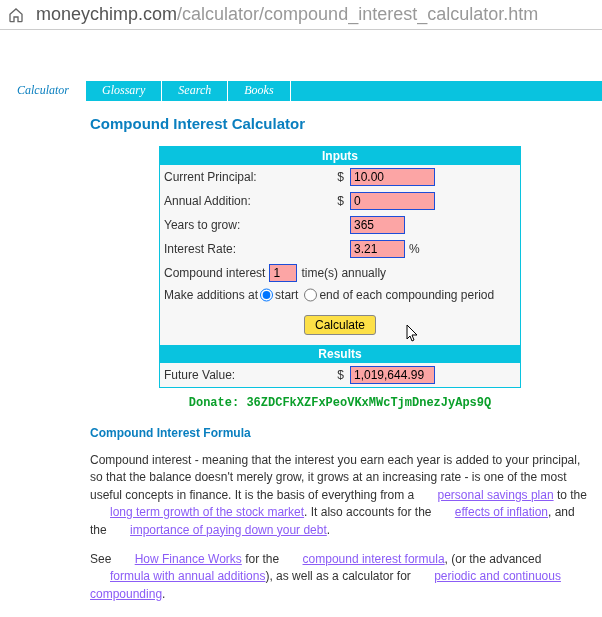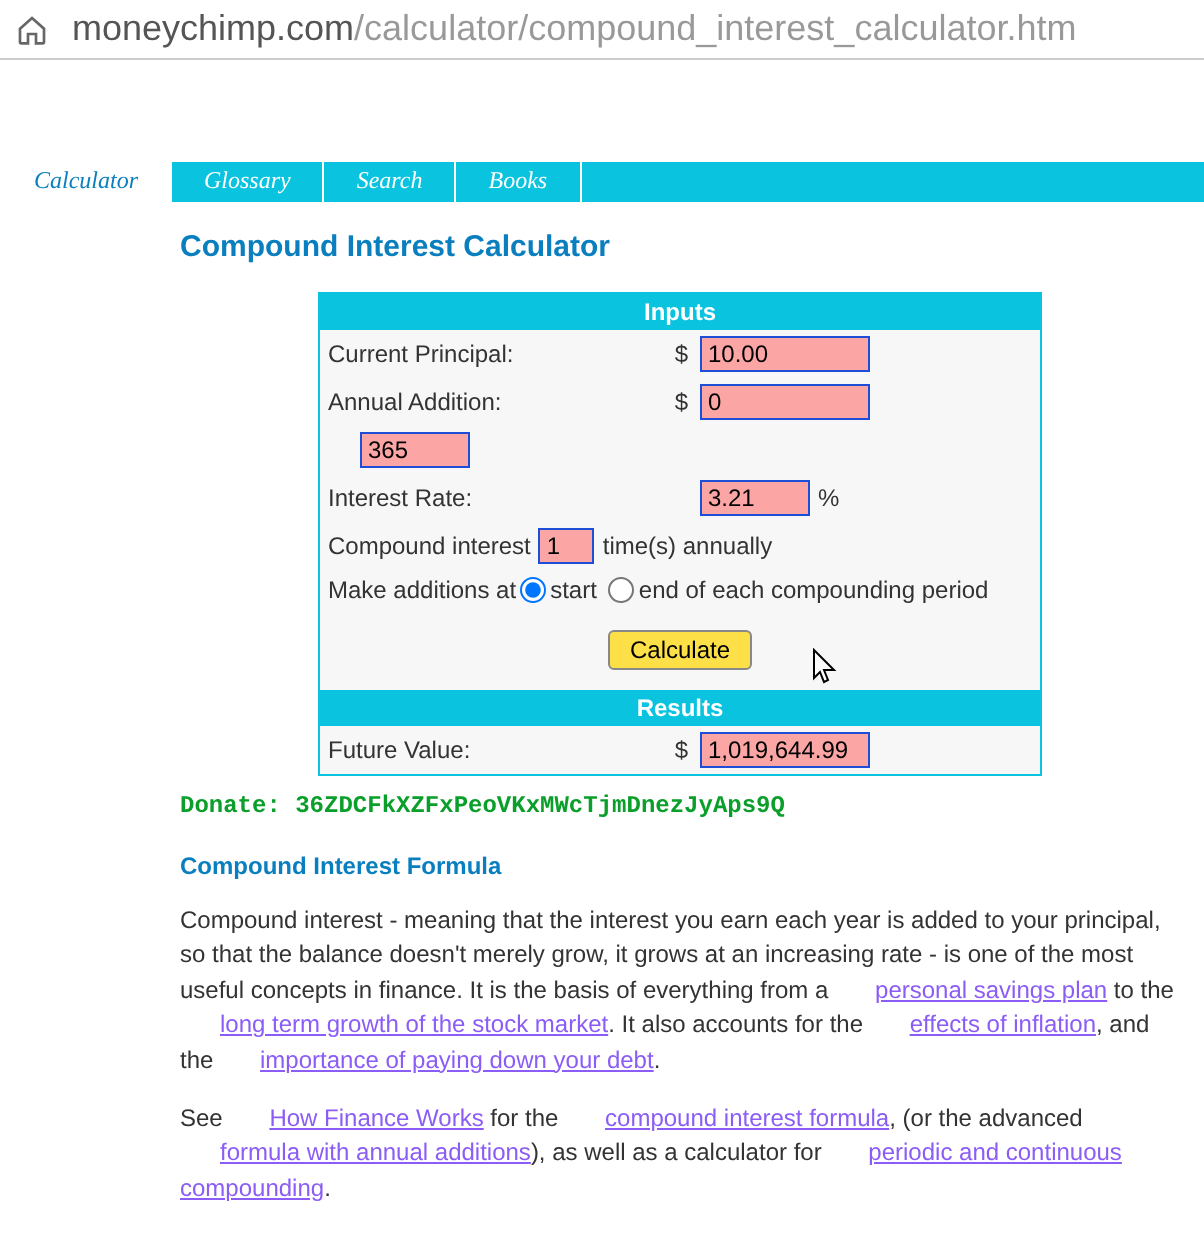--- a/index.html
+++ b/index.html
@@ -18,21 +18,21 @@
 .row { display: flex; align-items: center; padding: 3px 4px; font-size: 12px; color: #333; }
 .row .label { flex: 0 0 170px; }
 .row .sym { width: 10px; text-align: right; margin-right: 6px; }
 .row input[type=text] { border: 1px solid #1d4ed8; padding: 1px 3px; font-size: 12px; background: #fca5a5; }
 .row input.w85 { width: 85px; }
 .row input.w55 { width: 55px; }
 .row input.w28 { width: 28px; }
 .row .suffix { margin-left: 4px; }
 .center { justify-content: center; padding: 10px 0; }
 .calc-btn { padding: 2px 10px; font-size: 12px; border: 1px solid #888; background: #fde047; border-radius: 3px; cursor: pointer; }
-.donate { text-align: left; color: #0a9f2a; font-weight: bold; font-family: 'Courier New', monospace; font-size: 12px; margin: 6px 0 16px; }
+.donate { text-align: center; color: #0a9f2a; font-weight: bold; font-family: 'Courier New', monospace; font-size: 12px; margin: 6px 0 16px; }
 .section-title { color: #0a7fbf; font-weight: bold; font-size: 12px; margin: 10px 0 12px; }
 p { font-size: 12px; line-height: 1.45; color: #333; margin-bottom: 12px; }
 a { color: #8b5cf6; text-decoration: underline; cursor: pointer; padding-left: 20px; }
 .cursor { position: absolute; left: 406px; top: 324px; width: 14px; height: 18px; pointer-events: none; }
 .radio-wrap { display: inline-flex; gap: 2px; margin-left: 2px; }
 </style>
 </head>
 <body>
 
 <div class="url-bar">
@@ -63,20 +63,21 @@
       <input type="text" class="w85" value="10.00" style="">
     </div>
 
     <div class="row">
       <span class="label">Annual Addition:</span>
       <span class="sym">$</span>
       <input type="text" class="w85" value="0" style="">
     </div>
 
     <div class="row">
+      <span class="label">Years to grow:</span>
       <span class="sym"></span>
       <input type="text" class="w55" value="365" style="">
     </div>
 
     <div class="row">
       <span class="label">Interest Rate:</span>
       <span class="sym"></span>
       <input type="text" class="w55" value="3.21" style="">
       <span class="suffix">%</span>
     </div>

